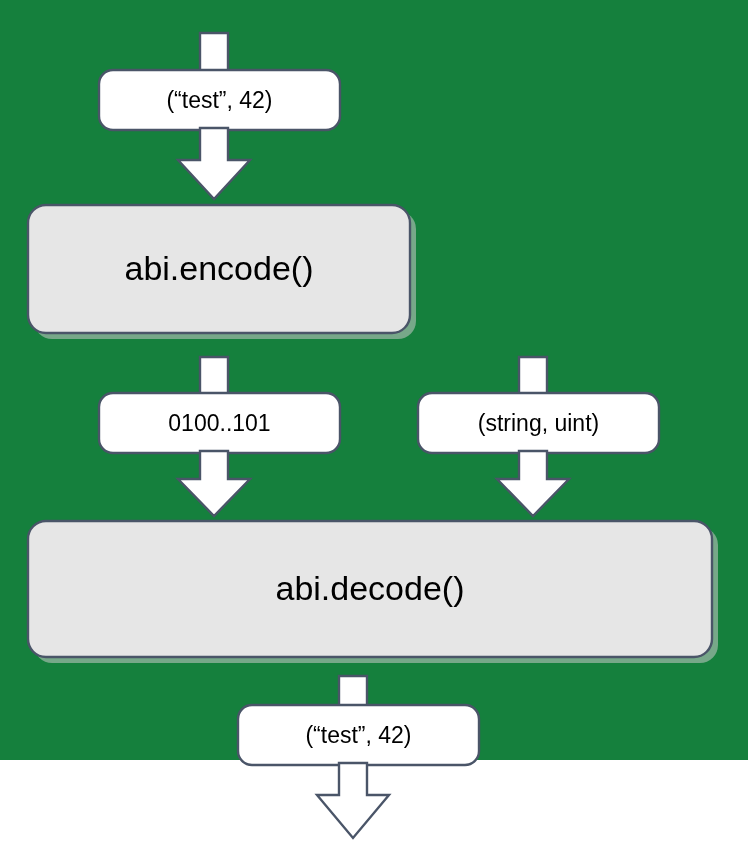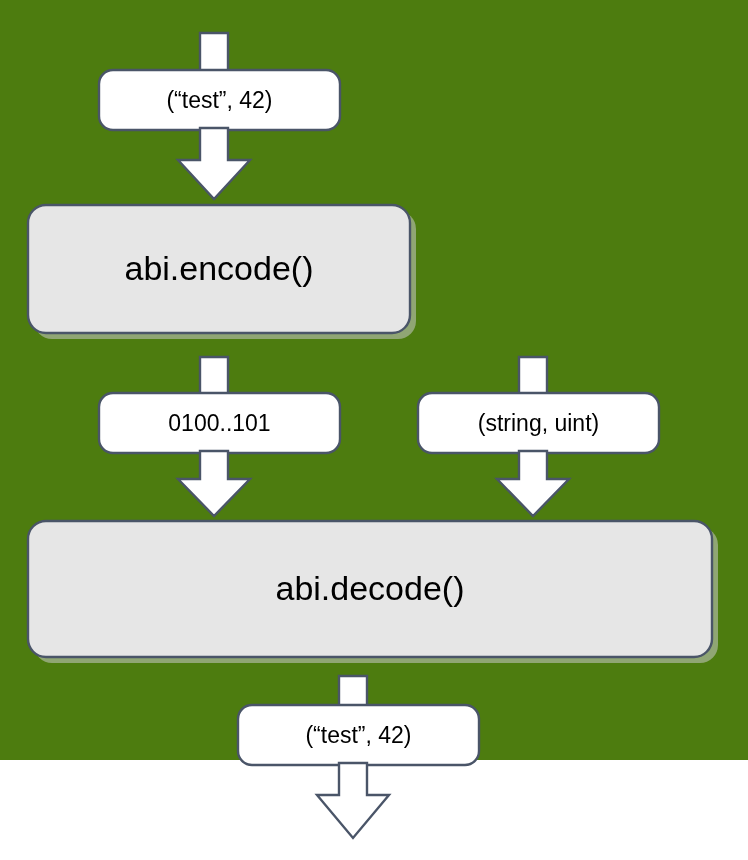--- a/index.html
+++ b/index.html
@@ -10,21 +10,21 @@
   body {
     width: 748px;
     height: 860px;
     font-family: "Liberation Sans", sans-serif;
     overflow: hidden;
   }
   #diagram-root {
     position: relative;
     width: 748px;
     height: 760px;
-    background: #4d7c0f;
+    background: #15803d;
     text-align: right;
   }
   svg.diagram {
     display: block;
     width: 748px;
     height: 860px;
   }
   .node-shape {
     stroke: #4a5568;
     stroke-width: 2.4;

